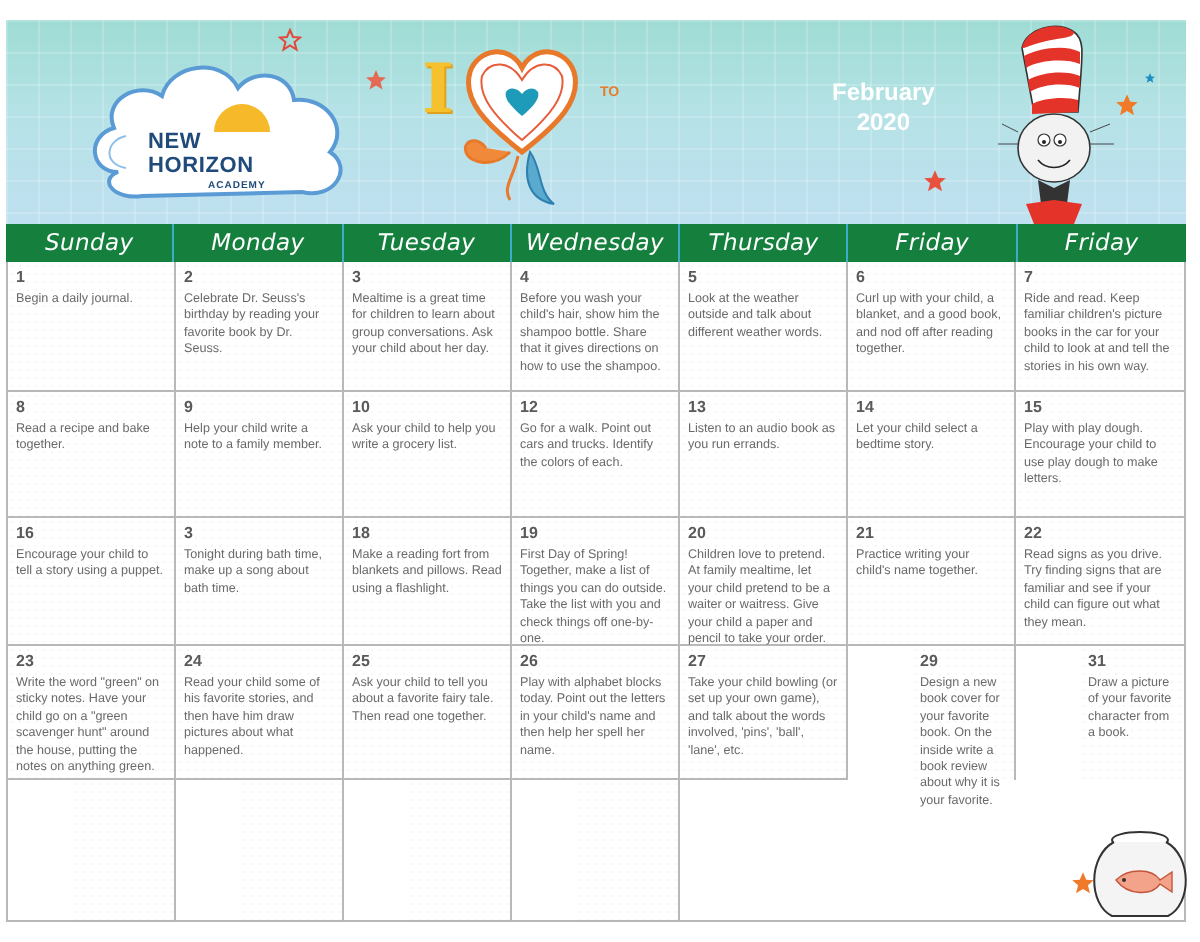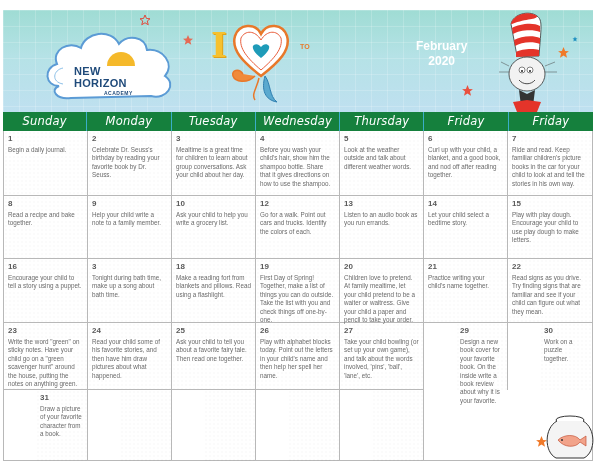--- a/index.html
+++ b/index.html
@@ -279,24 +279,20 @@
     <div class="cell">
         <div class="num">27</div>
         <div class="txt">Take your child bowling (or set up your own game), and talk about the words involved, 'pins', 'ball', 'lane', etc.</div>
       </div>
 
     <div class="cell lastrow">
         <div class="num">29</div>
         <div class="txt">Design a new book cover for your favorite book. On the inside write a book review about why it is your favorite.</div>
       </div>
     <div class="cell lastrow">
-        <div class="num">30</div>
-        <div class="txt">Work on a puzzle together.</div>
-      </div>
-    <div class="cell lastrow">
         <div class="num">31</div>
         <div class="txt">Draw a picture of your favorite character from a book.</div>
       </div>
     <div class="cell lastrow"></div>
     <div class="cell lastrow"></div>
     <div class="cell lastrow"></div>
     <div class="cell lastrow"></div>
   </div>
 
   <svg class="star" style="left:532px;top:425px;width:13px;height:13px" viewBox="0 0 24 24">

